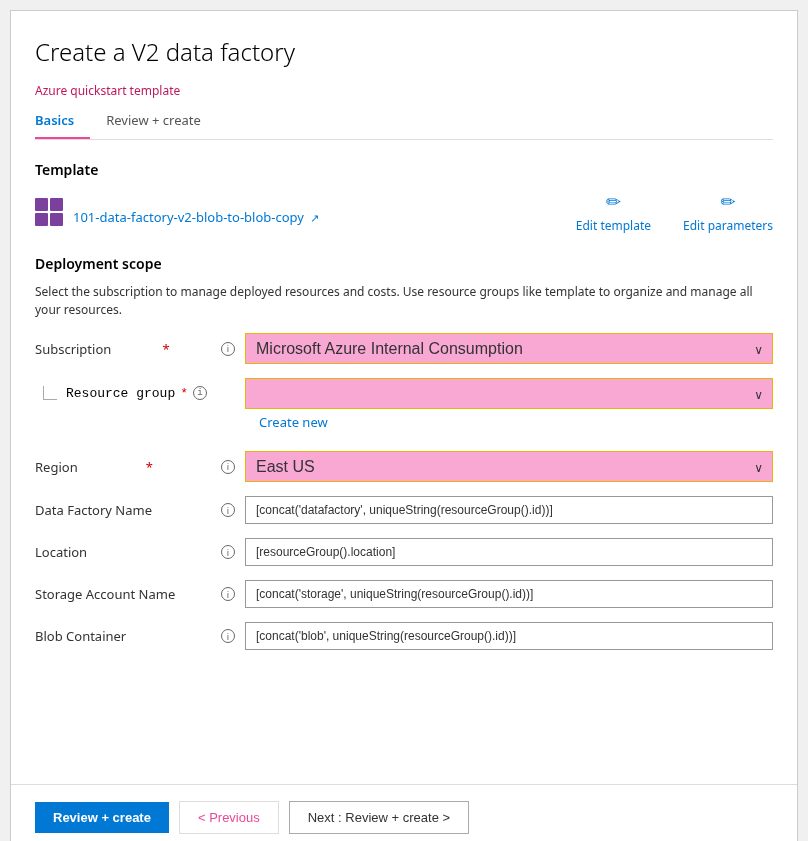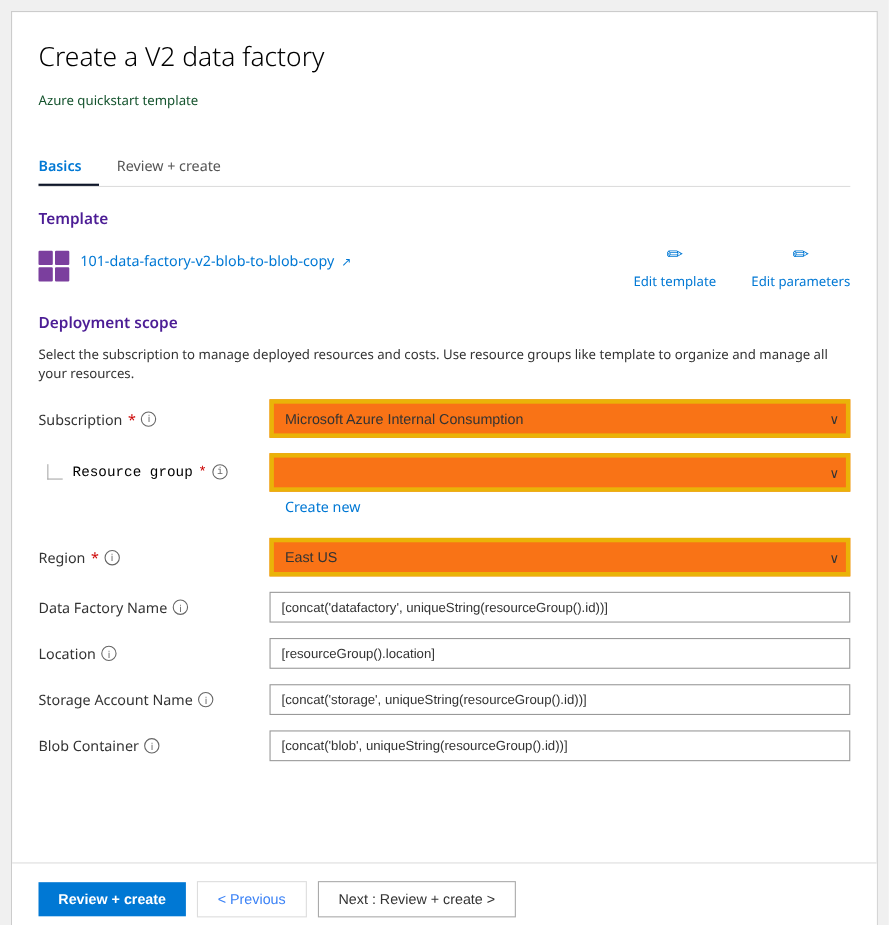--- a/index.html
+++ b/index.html
@@ -27,59 +27,59 @@
       overflow-y: auto;
     }
     .page-title {
       font-size: 24px;
       font-weight: 300;
       color: #000;
       margin-bottom: 14px;
     }
     .page-subtitle {
       font-size: 12px;
-      color: #14532d;
-      margin-bottom: 34px;
+      color: #be185d;
+      margin-bottom: 4px;
     }
     .tabs {
       display: flex;
       border-bottom: 1px solid #ddd;
       margin-bottom: 20px;
       gap: 0;
     }
     .tab {
       padding: 8px 16px 8px 0;
       cursor: pointer;
       font-size: 13px;
       color: #555;
       border-bottom: 2px solid transparent;
       margin-right: 16px;
     }
     .tab.active {
       color: #0078d4;
-      border-bottom: 2px solid #0f172a;
+      border-bottom: 2px solid #ec4899;
       font-weight: 600;
     }
     .section-title {
       font-size: 14px;
       font-weight: 600;
-      color: #4c1d95;
+      color: #000000;
       margin-bottom: 10px;
     }
     .template-section {
       margin-bottom: 20px;
     }
     .template-row {
       display: flex;
       align-items: center;
       justify-content: space-between;
     }
     .template-left {
       display: flex;
-      align-items: flex-start;
+      align-items: flex-end;
       gap: 10px;
     }
     .template-icon {
       display: grid;
       grid-template-columns: 1fr 1fr;
       gap: 2px;
       width: 28px;
       height: 28px;
     }
     .template-icon-cell {
@@ -136,44 +136,45 @@
       margin-bottom: 14px;
       gap: 10px;
     }
     .form-label {
       min-width: 200px;
       font-size: 13px;
       color: #333;
       display: flex;
       align-items: center;
       gap: 5px;
+      justify-content: space-between;
     }
     .required {
       color: #c00;
       font-size: 13px;
     }
     .info-icon {
       display: inline-flex;
       align-items: center;
       justify-content: center;
       width: 14px;
       height: 14px;
       border: 1px solid #666;
       border-radius: 50%;
       font-size: 9px;
       color: #666;
       cursor: pointer;
       flex-shrink: 0;
     }
     .select-box {
       width: 100%;
-      border: 4px solid #eab308;
+      border: 1px solid #eab308;
       padding: 6px 32px 6px 10px;
-      font-size: 13px;
-      background: #f97316;
+      font-size: 16px;
+      background: #f9a8d4;
       appearance: none;
       cursor: pointer;
       color: #333;
     }
     .select-wrapper {
       position: relative;
       flex: 1;
     }
     .select-wrapper::after {
       content: '∨';
@@ -245,21 +246,21 @@
     }
     .btn-secondary {
       background: #fff;
       color: #333;
       border: 1px solid #aaa;
       padding: 8px 18px;
       font-size: 13px;
       cursor: pointer;
     }
     .btn-secondary:disabled {
-      color: #3b82f6;
+      color: #ec4899;
       border-color: #ddd;
       cursor: not-allowed;
     }
     .btn-outline {
       background: #fff;
       color: #333;
       border: 1px solid #aaa;
       padding: 8px 18px;
       font-size: 13px;
       cursor: pointer;

